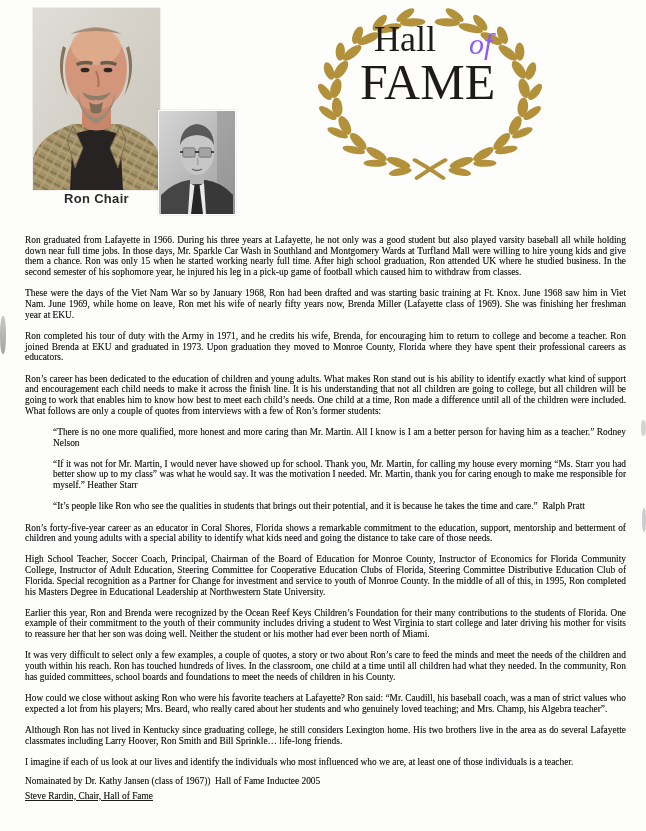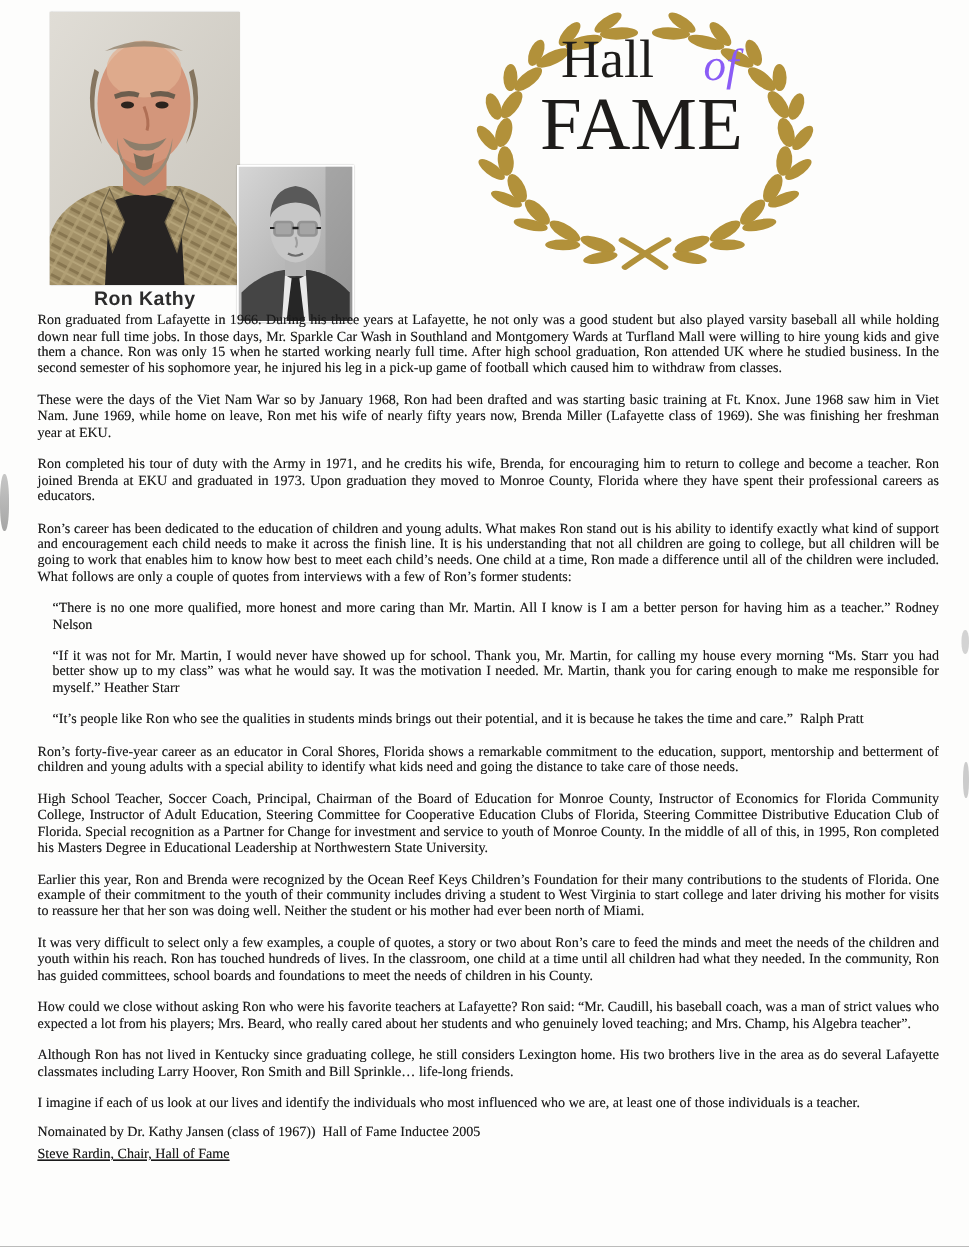--- a/index.html
+++ b/index.html
@@ -22,22 +22,22 @@
   .logo .hall{position:absolute;left:58px;top:15px;font-size:36px;line-height:1;color:#1e1c1a;}
   .logo .of{position:absolute;left:153px;top:23px;font-size:30px;line-height:1;font-style:italic;color:#8b5cf6;}
   .logo .fame{position:absolute;left:44px;top:51px;font-size:50px;line-height:1;color:#1e1c1a;letter-spacing:0px;}
   
   .text-block{
     position:absolute;left:25px;top:207px;width:601px;
     font-size:9.4px;line-height:10.7px;text-align:justify;
     text-shadow:0 0 .3px rgba(40,40,40,.55);
   }
   .text-block p{margin:10.5px 0 0 0;}
-  .text-block p.first{margin-top:2px;}
-  .text-block p.quote{margin-left:10px;white-space:pre-wrap;}
+  .text-block p.first{margin-top:28px;}
+  .text-block p.quote{margin-left:28px;white-space:pre-wrap;}
   .footer-line{margin:0;white-space:pre-wrap;text-align:left;}
   .footer-line.nominated{margin-top:8px;}
   .footer-line.chair{margin-top:4.5px;text-decoration:underline;}
   
   .smudge{position:absolute;border-radius:45%;}
   .smudge.left{left:0;top:316px;width:6px;height:38px;background:linear-gradient(#9a9a9a,#5f5f5f);opacity:.55;}
   .smudge.r1{right:0;top:420px;width:5px;height:16px;background:#a9a9a9;opacity:.5;}
   .smudge.r2{right:0;top:508px;width:4px;height:24px;background:#9b9b9b;opacity:.5;}
 </style>
 </head>
@@ -117,21 +117,21 @@
       <rect x="24" y="37" width="12" height="9" rx="2" fill="#5a5a5a" opacity=".3" stroke="#1e1e1e" stroke-width="1.8"></rect>
       <rect x="40" y="37" width="12" height="9" rx="2" fill="#5a5a5a" opacity=".3" stroke="#1e1e1e" stroke-width="1.8"></rect>
       <path d="M36,41 h4" stroke="#1e1e1e" stroke-width="1.6"></path>
       <path d="M24,41 h-3 M52,41 h3" stroke="#1e1e1e" stroke-width="1.4"></path>
 
       <path d="M38,47 q2,5 0,7" stroke="#9e9e9e" stroke-width="1.4" fill="none"></path>
       <path d="M33,58 q5,3 10,0" stroke="#6a6a6a" stroke-width="1.4" fill="none"></path>
     </svg>
   </div>
 
-  <div class="caption">Ron Kathy</div>
+  <div class="caption">Ron Chair</div>
 
   <div class="logo">
     <svg class="wreath" viewBox="0 0 224 224" preserveAspectRatio="none">
       <defs>
         <g id="lp">
           <ellipse cx="204" cy="100" rx="5.2" ry="12.5" transform="rotate(-14 204 100)"></ellipse>
           <ellipse cx="215" cy="104" rx="4.6" ry="11.5" transform="rotate(26 215 104)"></ellipse>
         </g>
         <g id="branch">
           <use href="#lp" transform="rotate(78 112 112)"></use>
@@ -161,21 +161,21 @@
     <div class="fame">FAME</div>
   </div>
 
   <div class="text-block">
     <p class="first">Ron graduated from Lafayette in 1966. During his three years at Lafayette, he not only was a good student but also played varsity baseball all while holding down near full time jobs. In those days, Mr. Sparkle Car Wash in Southland and Montgomery Wards at Turfland Mall were willing to hire young kids and give them a chance. Ron was only 15 when he started working nearly full time. After high school graduation, Ron attended UK where he studied business. In the second semester of his sophomore year, he injured his leg in a pick-up game of football which caused him to withdraw from classes.</p>
     <p>These were the days of the Viet Nam War so by January 1968, Ron had been drafted and was starting basic training at Ft. Knox. June 1968 saw him in Viet Nam. June 1969, while home on leave, Ron met his wife of nearly fifty years now, Brenda Miller (Lafayette class of 1969). She was finishing her freshman year at EKU.</p>
     <p>Ron completed his tour of duty with the Army in 1971, and he credits his wife, Brenda, for encouraging him to return to college and become a teacher. Ron joined Brenda at EKU and graduated in 1973. Upon graduation they moved to Monroe County, Florida where they have spent their professional careers as educators.</p>
     <p>Ron’s career has been dedicated to the education of children and young adults. What makes Ron stand out is his ability to identify exactly what kind of support and encouragement each child needs to make it across the finish line. It is his understanding that not all children are going to college, but all children will be going to work that enables him to know how best to meet each child’s needs.  One child at a time, Ron made a difference until all of the children were included. What follows are only a couple of quotes from interviews with a few of  Ron’s former students:</p>
     <p class="quote">“There is no one more qualified, more honest and more caring than Mr. Martin. All I know is I am a better person for having him as a teacher.” Rodney Nelson</p>
     <p class="quote">“If it was not for Mr. Martin, I would never have showed up for school. Thank you, Mr. Martin, for calling my house every morning “Ms. Starr you had better show up to my class” was what he would say. It was the motivation I needed. Mr. Martin, thank you for caring enough to make me responsible for myself.” Heather Starr</p>
-    <p class="quote">“It’s people like Ron who see the qualities in students minds brings out their potential, and it is because he takes the time and care.”  Ralph Pratt</p>
+    <p class="quote">“It’s people like Ron who see the qualities in students that brings out their potential, and it is because he takes the time and care.”  Ralph Pratt</p>
     <p>Ron’s forty-five-year career as an educator in Coral Shores, Florida shows a remarkable commitment to the education, support, mentorship and betterment of children and young adults with a special ability to identify what kids need and going the distance to take care of those needs.</p>
     <p>High School Teacher, Soccer Coach, Principal, Chairman of the Board of Education for Monroe County, Instructor of Economics for Florida Community College, Instructor of Adult Education, Steering Committee for Cooperative Education Clubs of Florida, Steering Committee Distributive Education Club of Florida. Special recognition as a Partner for Change for investment and service to youth of Monroe County. In the middle of all of this, in 1995, Ron completed his Masters Degree in Educational Leadership at Northwestern State University.</p>
     <p>Earlier this year, Ron and Brenda were recognized by the Ocean Reef Keys Children’s Foundation for their many contributions to the students of Florida. One example of their commitment to the youth of their community includes driving a student to West Virginia to start college and later driving his mother for visits to reassure her that her son was doing well. Neither the student or his mother had ever been north of Miami.</p>
     <p>It was very difficult to select only a few examples, a couple of quotes, a story or two about Ron’s care to feed the minds and meet the needs of the children and youth within his reach. Ron has touched hundreds of lives. In the classroom, one child at a time until all children had what they needed. In the community, Ron has guided committees, school boards and foundations to meet the needs of children in his County.</p>
     <p>How could we close without asking Ron who were his favorite teachers at Lafayette? Ron said: “Mr. Caudill, his baseball coach, was a man of strict values who expected a lot from his players; Mrs. Beard, who really cared about her students and who genuinely loved teaching; and Mrs. Champ, his Algebra teacher”.</p>
     <p>Although Ron has not lived in  Kentucky since graduating college, he still considers Lexington home. His two brothers live in the area as do several Lafayette classmates including Larry Hoover, Ron Smith and Bill Sprinkle… life-long friends.</p>
     <p>I imagine if each of us look at our lives and identify the individuals who most influenced who we are, at least one of those individuals is a teacher.</p>
     <p class="footer-line nominated">Nomainated by Dr. Kathy Jansen (class of 1967))  Hall of Fame Inductee 2005</p>
     <p class="footer-line chair">Steve Rardin, Chair, Hall of Fame</p>
   </div>

